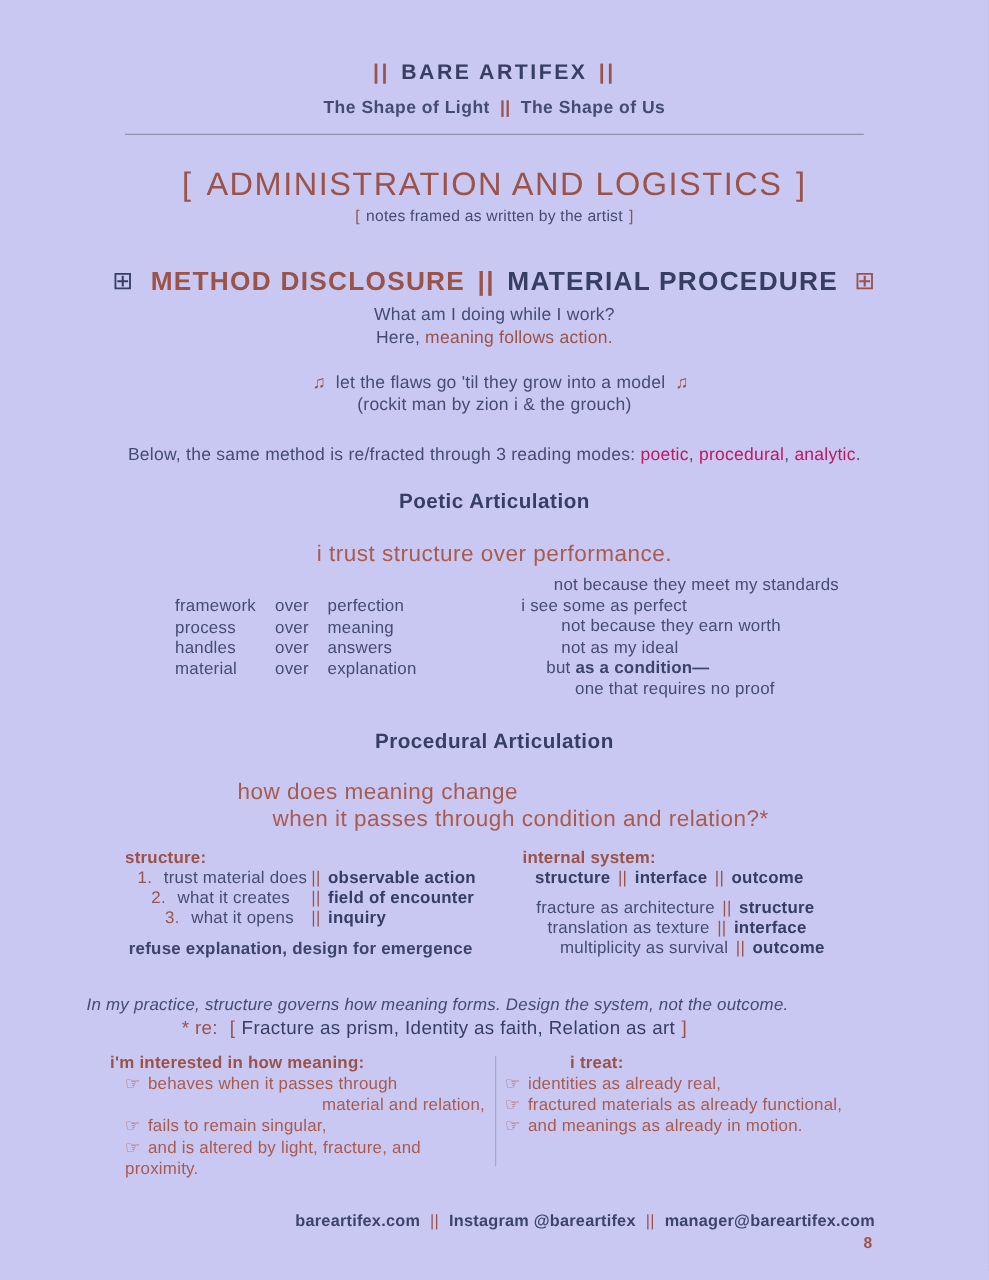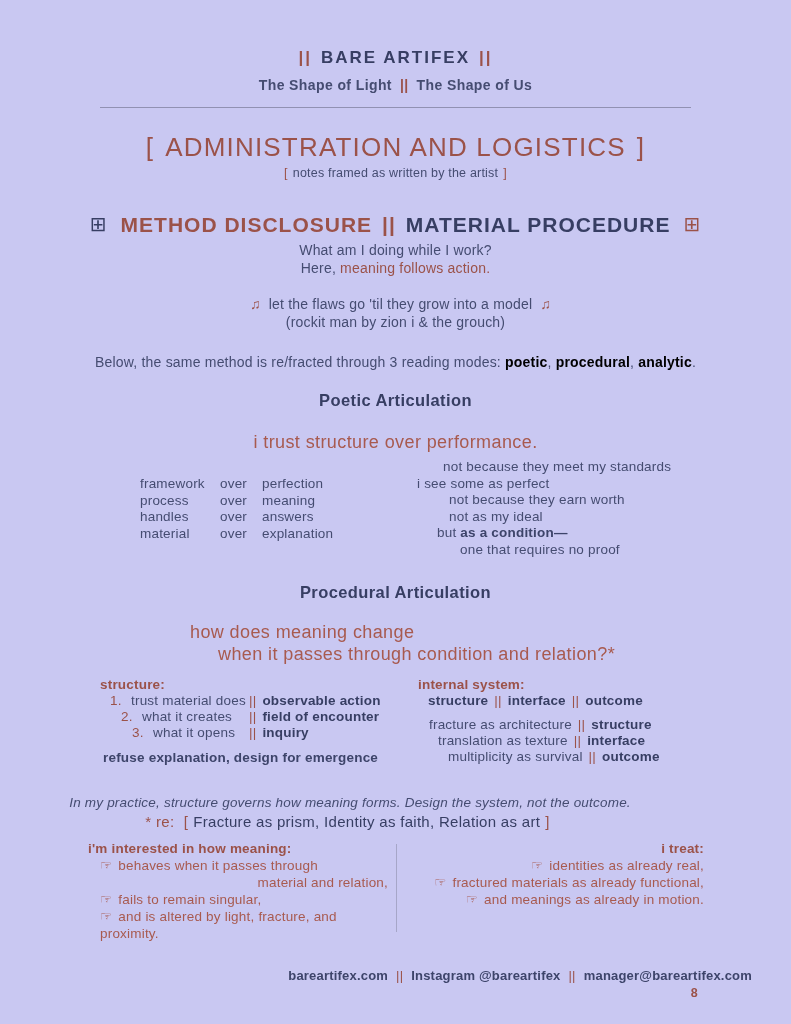--- a/index.html
+++ b/index.html
@@ -4,21 +4,21 @@
 <style>
   html,body{margin:0;padding:0;background:#b9b8e6;}
   .page{
     width:791px;height:1024px;background:#c9c8f2;position:relative;margin:0 auto;
     font-family:"Liberation Sans","DejaVu Sans",sans-serif;color:#454c71;
     letter-spacing:.2px;overflow:hidden;
   }
   .center{text-align:center;}
   .pipe{color:#9b5249;}
   .accent{color:#9b5249;}
-  .bd{font-weight:700;color:#000000;}
+  .bd{font-weight:400;color:#be185d;}
 
   .brand{padding-top:48px;font-size:17px;font-weight:700;letter-spacing:2px;color:#373e63;}
   .brand .pipe{margin:0 9px;}
   .subtitle{margin-top:9px;font-size:14px;font-weight:600;color:#454c71;letter-spacing:.4px;}
   .subtitle .pipe{margin:0 8px;}
   .rule{width:591px;margin:14px auto 0;border-top:1px solid #9191b2;height:0;}
 
   .admin-title{margin-top:24px;font-size:26px;color:#9b5249;letter-spacing:1.2px;font-weight:500;}
   .admin-title .bracket{font-weight:400;margin:0 11px;}
   .admin-note{margin-top:3px;font-size:12.5px;color:#454c71;}
@@ -63,24 +63,24 @@
   .re-line .accent{font-weight:400;}
   .re-line .bracket{margin:0 5px;}
 
   .bottom-cols{position:relative;height:98px;margin-top:10px;font-size:13.5px;line-height:17px;}
   .divider{position:absolute;left:396px;top:4px;height:88px;width:1px;background:#a6a6c8;}
   .interest{position:absolute;left:88px;width:300px;color:#a85a4f;}
   .interest .heading,.treat .heading{color:#9b5249;font-weight:700;}
   .bullet{padding-left:12px;}
   .hand{margin-right:6px;}
   .cont{text-align:right;}
-  .treat{position:absolute;left:404px;width:300px;color:#a85a4f;text-align:right;}
+  .treat{position:absolute;left:404px;width:300px;color:#a85a4f;}
   .treat .heading{margin-left:52px;}
 
-  .footer{margin-top:30px;text-align:right;padding-right:39px;font-size:13px;font-weight:600;color:#3d446a;}
+  .footer{margin-top:30px;text-align:right;padding-right:91px;font-size:13px;font-weight:600;color:#3d446a;}
   .footer .pipe{margin:0 8px;font-weight:400;}
   .footer a{color:#3d446a;text-decoration:none;cursor:pointer;}
   .page-num{text-align:right;padding-right:93px;font-size:12.5px;color:#9b5249;margin-top:3px;font-weight:700;}
 </style>
 </head>
 <body>
 
 <div class="page">
 
   <div class="brand center">

